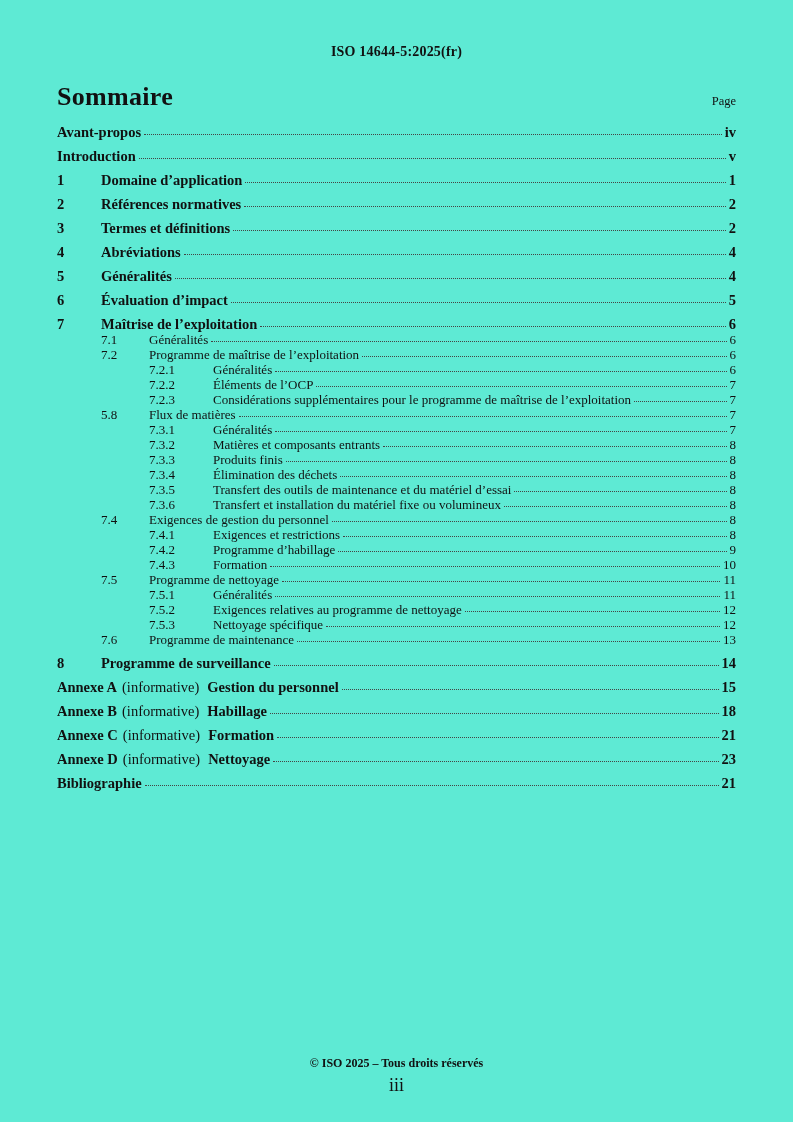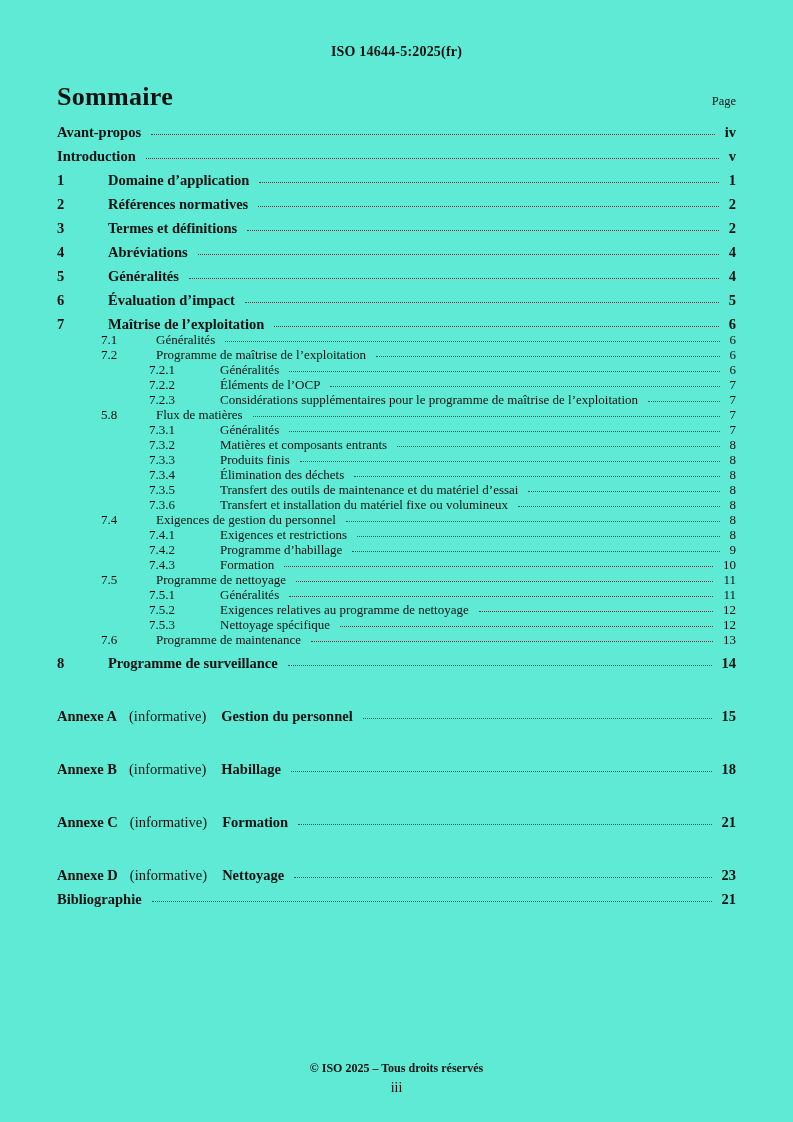--- a/index.html
+++ b/index.html
@@ -13,21 +13,21 @@
   .doc-ref {
     position: absolute; top: 44px; left: 0; right: 0;
     text-align: center; font-weight: 700; font-size: 14px; letter-spacing: .2px;
   }
   .content { position: absolute; left: 57px; right: 57px; top: 82px; }
   .toc-header { display: flex; justify-content: space-between; align-items: baseline; }
   .toc-title { font-size: 26px; font-weight: 700; letter-spacing: .3px; }
   .page-label { font-size: 12.5px; }
   #toc-entries { margin-top: 12px; }
 
-  .entry { display: flex; align-items: baseline; gap: 7px; }
+  .entry { display: flex; align-items: baseline; }
   .entry .num { flex: 0 0 auto; }
   .entry .label { white-space: nowrap; }
   .leader {
     flex: 1 1 auto; min-width: 8px;
     border-bottom: 1px dotted #444;
     margin: 0 3px; transform: translateY(-2px);
   }
   .entry .page-num { flex: 0 0 auto; }
 
   .e-plain, .e-clause, .e-annex {
@@ -36,25 +36,25 @@
   .e-clause .num { width: 44px; }
 
   .e-sub2, .e-sub3 { font-size: 13px; font-weight: 400; line-height: 15px; }
   .e-sub2 .num { margin-left: 44px; width: 48px; }
   .e-sub3 .num { margin-left: 92px; width: 64px; }
 
   .e-annex { font-weight: 400; }
   .e-annex .prefix { font-weight: 700; }
   .e-annex .qualifier { font-weight: 400; margin: 0 8px 0 5px; }
   .e-annex .title { font-weight: 700; }
-  .e-annex .page-num { font-weight: 700; margin-top: 29px; }
+  .e-annex .page-num { font-weight: 700; }
 
   .footer { position: absolute; left: 0; right: 0; bottom: 26px; text-align: center; }
   .copyright { font-size: 12px; font-weight: 700; }
-  .folio { font-size: 14px; margin-top: 4px; }
+  .folio { font-size: 18px; margin-top: 4px; }
 </style>
 </head>
 <body>
 
 <div class="page">
 
   <div class="doc-ref">ISO 14644-5:2025(fr)</div>
 
   <div class="content">
     <div class="toc-header">

